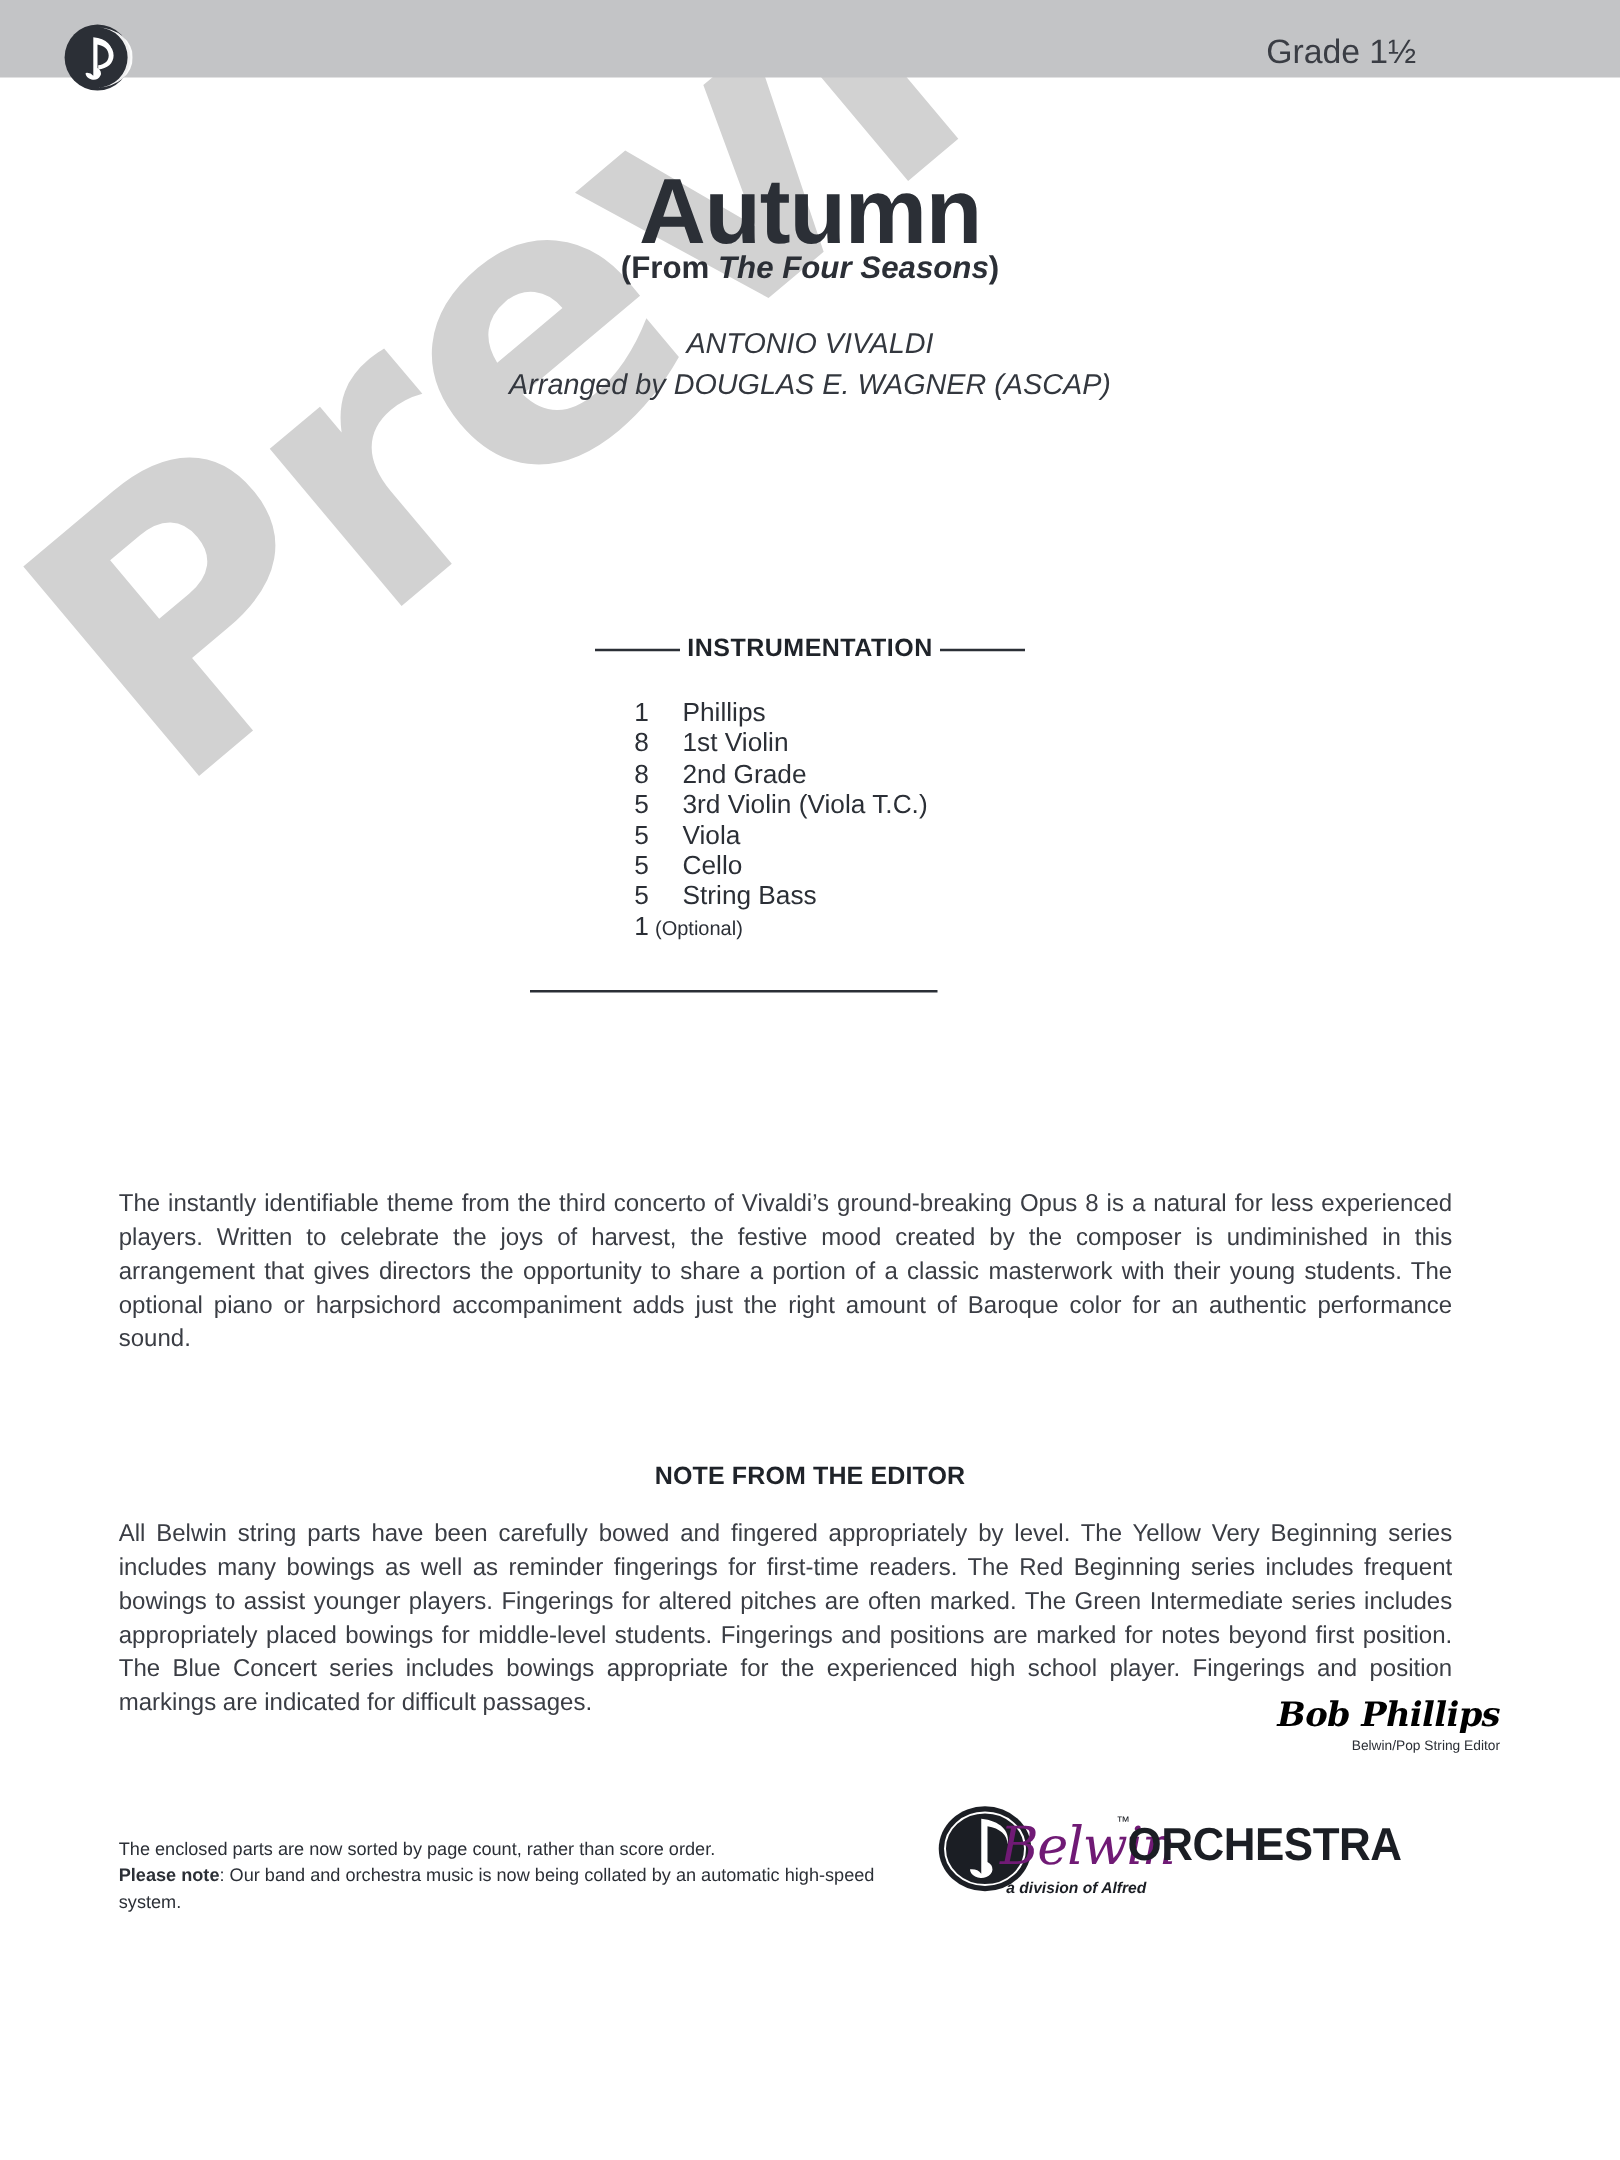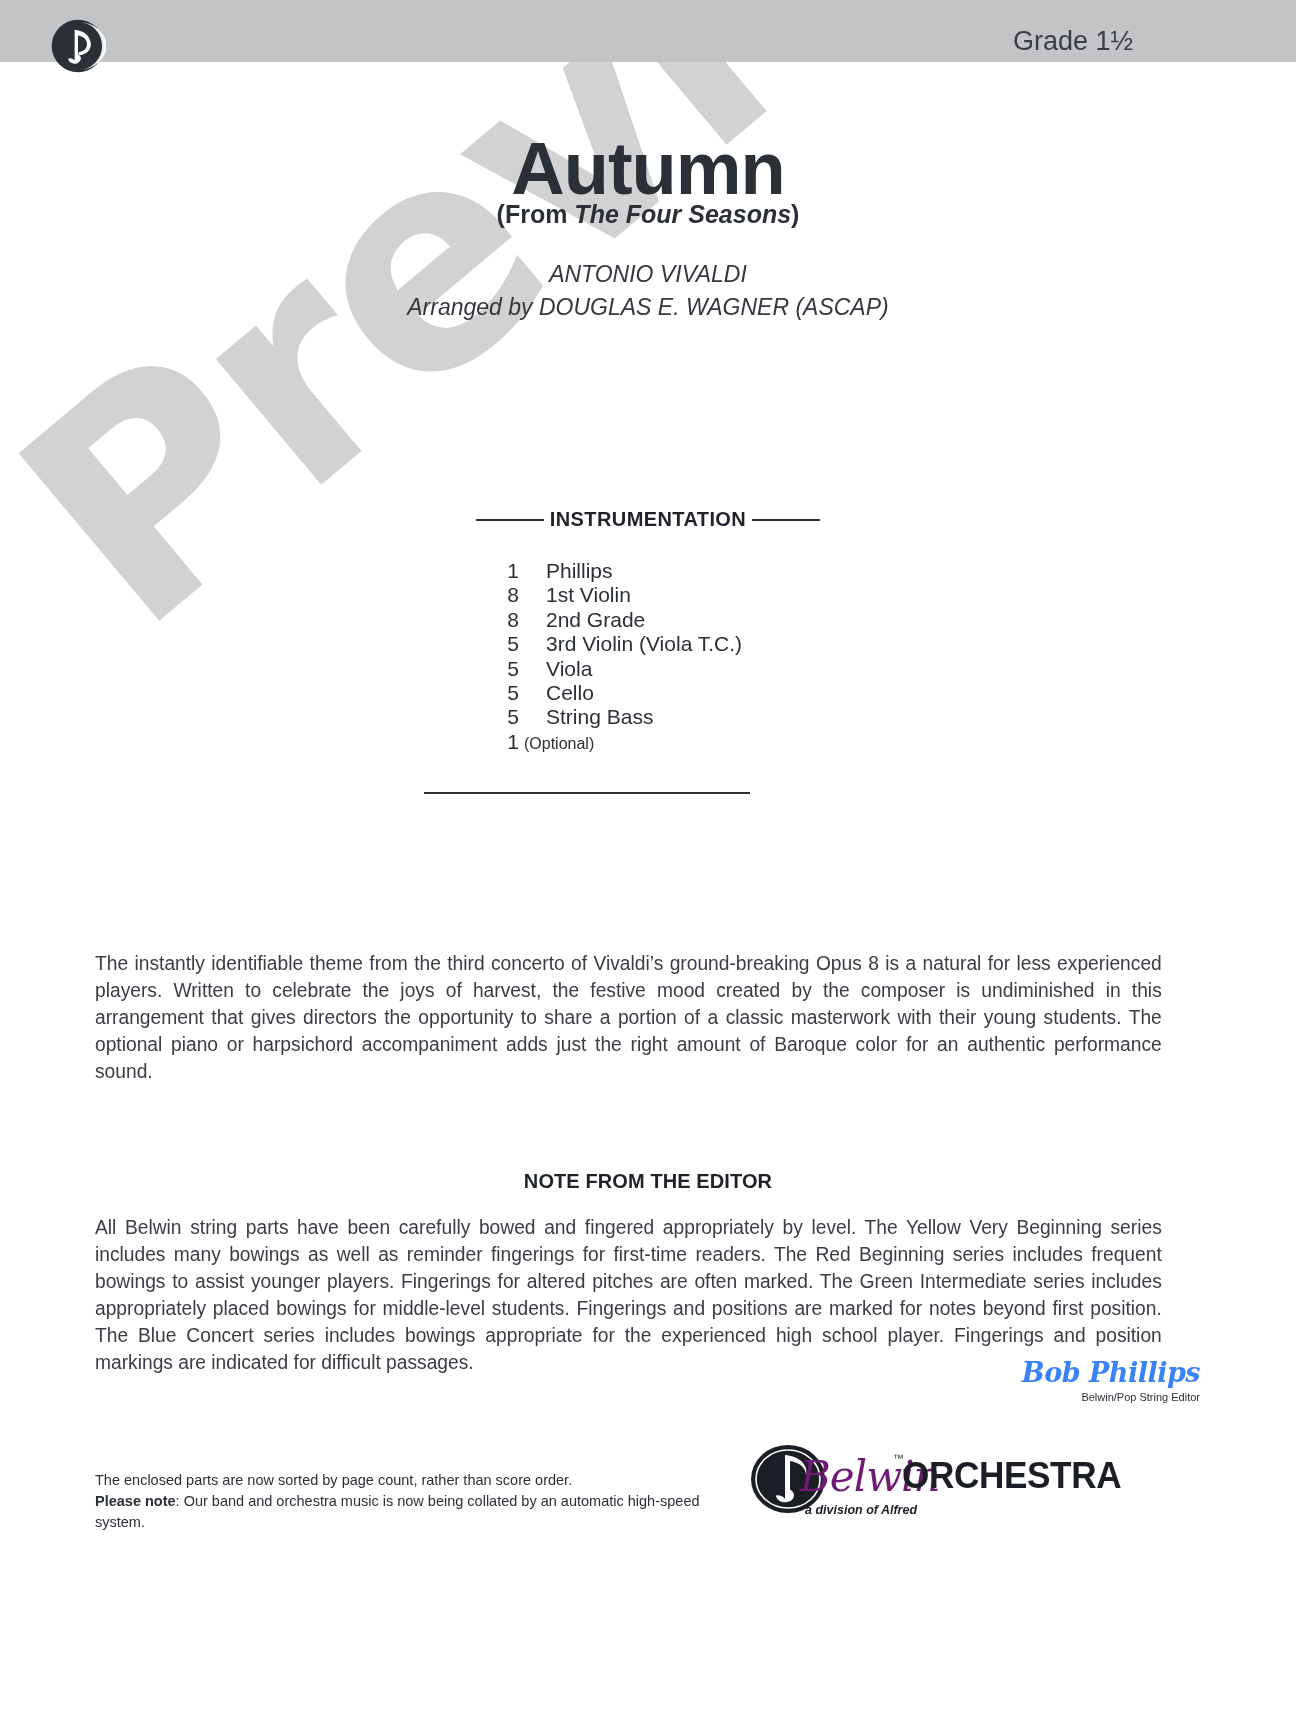--- a/index.html
+++ b/index.html
@@ -235,21 +235,21 @@
     right: 96px;
     top: 1357px;
     text-align: right;
   }
   .signature-name {
     font-family: "DejaVu Serif", serif;
     font-style: italic;
     font-weight: 700;
     font-size: 27px;
     letter-spacing: -0.5px;
-    color: #3b82f6;
+    color: #000000;
   }
   .signature-role {
     margin-top: 3px;
     font-size: 11px;
     color: #2b2f36;
   }
 
   
   .please-note {
     position: absolute;

